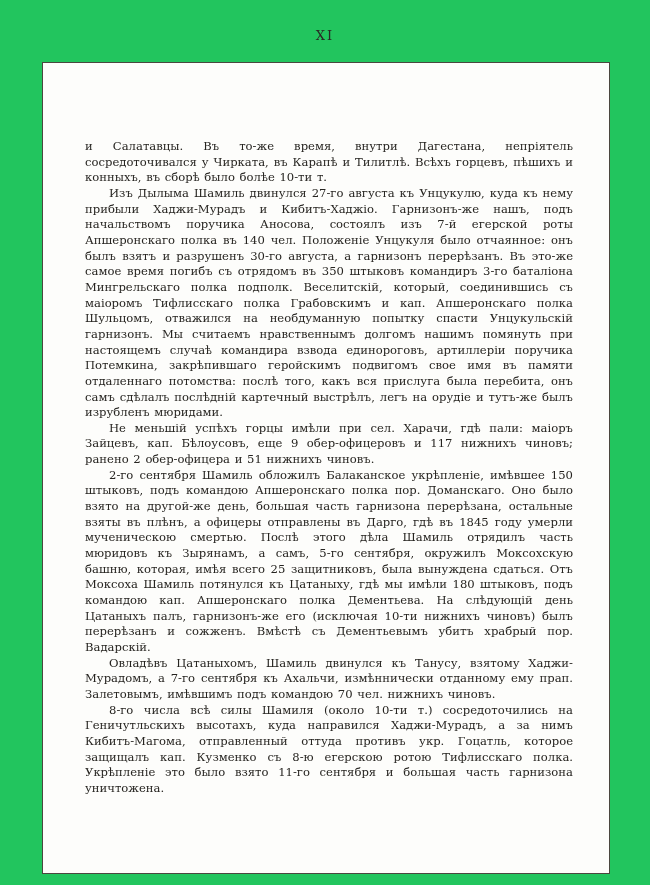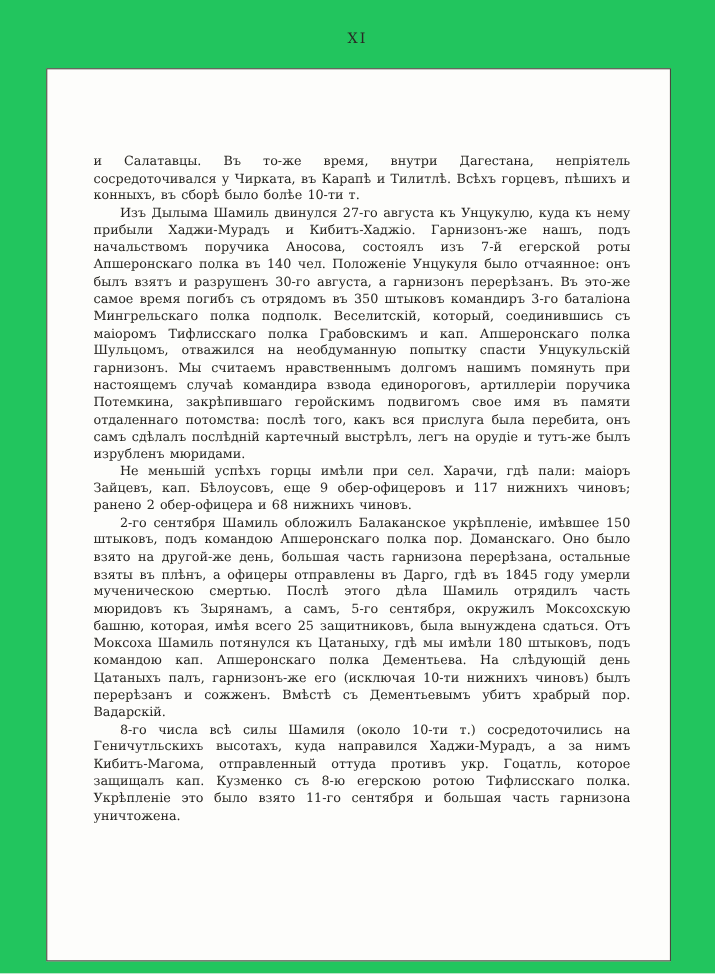--- a/index.html
+++ b/index.html
@@ -63,18 +63,19 @@
 
 <div class="scan-page">
 
   <div class="page-number">XI</div>
 
   <div class="frame"></div>
 
   <div class="text-block">
     <p class="continuation">и Салатавцы. Въ то-же время, внутри Дагестана, непріятель сосредоточивался у Чирката, въ Карапѣ и Тилитлѣ. Всѣхъ горцевъ, пѣшихъ и конныхъ, въ сборѣ было болѣе 10-ти т.</p>
     <p>Изъ Дылыма Шамиль двинулся 27-го августа къ Унцукулю, куда къ нему прибыли Хаджи-Мурадъ и Кибитъ-Хаджіо. Гарнизонъ-же нашъ, подъ начальствомъ поручика Аносова, состоялъ изъ 7-й егерской роты Апшеронскаго полка въ 140 чел. Положеніе Унцукуля было отчаянное: онъ былъ взятъ и разрушенъ 30-го августа, а гарнизонъ перерѣзанъ. Въ это-же самое время погибъ съ отрядомъ въ 350 штыковъ командиръ 3-го баталіона Мингрельскаго полка подполк. Веселитскій, который, соединившись съ маіоромъ Тифлисскаго полка Грабовскимъ и кап. Апшеронскаго полка Шульцомъ, отважился на необдуманную попытку спасти Унцукульскій гарнизонъ. Мы считаемъ нравственнымъ долгомъ нашимъ помянуть при настоящемъ случаѣ командира взвода единороговъ, артиллеріи поручика Потемкина, закрѣпившаго геройскимъ подвигомъ свое имя въ памяти отдаленнаго потомства: послѣ того, какъ вся прислуга была перебита, онъ самъ сдѣлалъ послѣдній картечный выстрѣлъ, легъ на орудіе и тутъ-же былъ изрубленъ мюридами.</p>
-    <p>Не меньшій успѣхъ горцы имѣли при сел. Харачи, гдѣ пали: маіоръ Зайцевъ, кап. Бѣлоусовъ, еще 9 обер-офицеровъ и 117 нижнихъ чиновъ; ранено 2 обер-офицера и 68 нижнихъ чиновъ.</p>
+    <p>Не меньшій успѣхъ горцы имѣли при сел. Харачи, гдѣ пали: маіоръ Зайцевъ, кап. Бѣлоусовъ, еще 9 обер-офицеровъ и 117 нижнихъ чиновъ; ранено 2 обер-офицера и 51 нижнихъ чиновъ.</p>
     <p>2-го сентября Шамиль обложилъ Балаканское укрѣпленіе, имѣвшее 150 штыковъ, подъ командою Апшеронскаго полка пор. Доманскаго. Оно было взято на другой-же день, большая часть гарнизона перерѣзана, остальные взяты въ плѣнъ, а офицеры отправлены въ Дарго, гдѣ въ 1845 году умерли мученическою смертью. Послѣ этого дѣла Шамиль отрядилъ часть мюридовъ къ Зырянамъ, а самъ, 5-го сентября, окружилъ Моксохскую башню, которая, имѣя всего 25 защитниковъ, была вынуждена сдаться. Отъ Моксоха Шамиль потянулся къ Цатаныху, гдѣ мы имѣли 180 штыковъ, подъ командою кап. Апшеронскаго полка Дементьева. На слѣдующій день Цатаныхъ палъ, гарнизонъ-же его (исключая 10-ти нижнихъ чиновъ) былъ перерѣзанъ и сожженъ. Вмѣстѣ съ Дементьевымъ убитъ храбрый пор. Вадарскій.</p>
+    <p>Овладѣвъ Цатаныхомъ, Шамиль двинулся къ Танусу, взятому Хаджи-Мурадомъ, а 7-го сентября къ Ахальчи, измѣннически отданному ему прап. Залетовымъ, имѣвшимъ подъ командою 70 чел. нижнихъ чиновъ.</p>
     <p>8-го числа всѣ силы Шамиля (около 10-ти т.) сосредоточились на Геничутльскихъ высотахъ, куда направился Хаджи-Мурадъ, а за нимъ Кибитъ-Магома, отправленный оттуда противъ укр. Гоцатль, которое защищалъ кап. Кузменко съ 8-ю егерскою ротою Тифлисскаго полка. Укрѣпленіе это было взято 11-го сентября и большая часть гарнизона уничтожена.</p>
   </div>
 
 </div>
 
 </body></html>

